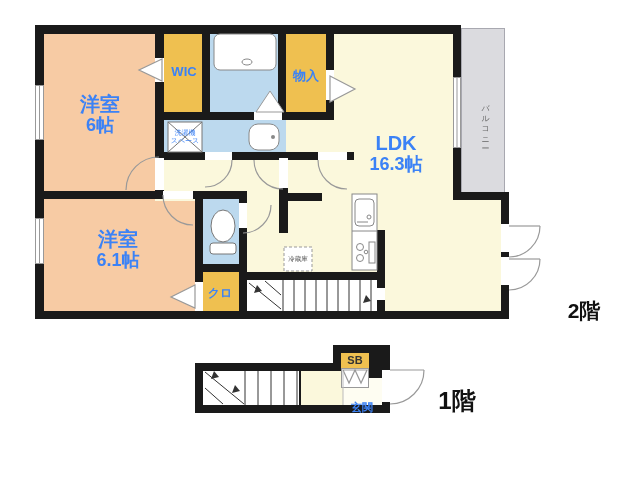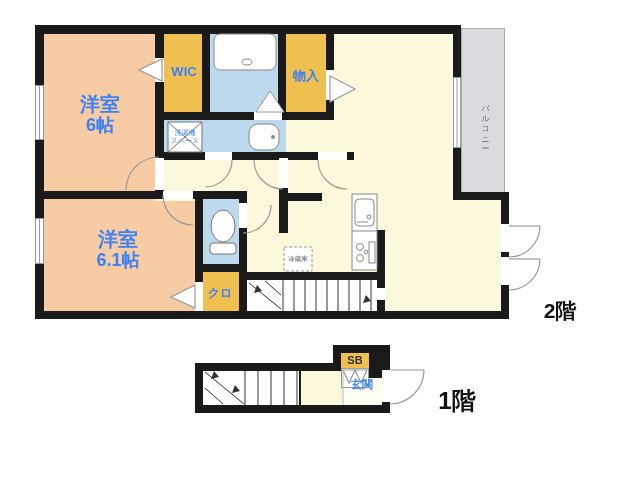--- a/index.html
+++ b/index.html
@@ -202,27 +202,31 @@
   </svg>
 
   <div class="lab big z5" style="left:100px;top:114px">
     <span style="display:block">洋室</span>
     <span class="sz" style="display:block">6帖</span>
   </div>
   <div class="lab big z5" style="left:118px;top:249px">
     <span style="display:block">洋室</span>
     <span class="sz" style="display:block">6.1帖</span>
   </div>
+  <div class="lab big z5" style="left:396px;top:153px">
+    <span style="display:block">LDK</span>
+    <span class="sz" style="display:block">16.3帖</span>
+  </div>
   <div class="lab mid z5" style="left:184px;top:72px">WIC</div>
   <div class="lab mid z5" style="left:306px;top:76px">物入</div>
   <div class="lab tiny z5" style="left:185px;top:137px">
     <span style="display:block">洗濯機</span>
     <span style="display:block">スペース</span>
   </div>
   <div class="lab mid z5" style="left:220px;top:294px;font-size:12px">クロ</div>
   <div class="lab fridge-l z5" style="left:298px;top:259px">冷蔵庫</div>
   <div class="vtext z5" style="left:484px;top:122px">バルコニー</div>
   <div class="lab sml z5" style="left:355px;top:360px;color:#333">SB</div>
-  <div class="lab sml z5" style="left:362px;top:384px">玄関</div>
-  <div class="lab floorlab z5" style="left:560px;top:311px">2階</div>
+  <div class="lab sml z5" style="left:362px;top:407px">玄関</div>
+  <div class="lab floorlab z5" style="left:584px;top:311px">2階</div>
   <div class="lab floorlab z5" style="left:457px;top:401px;font-size:24px">1階</div>
 
 </div>
 
 </body></html>

